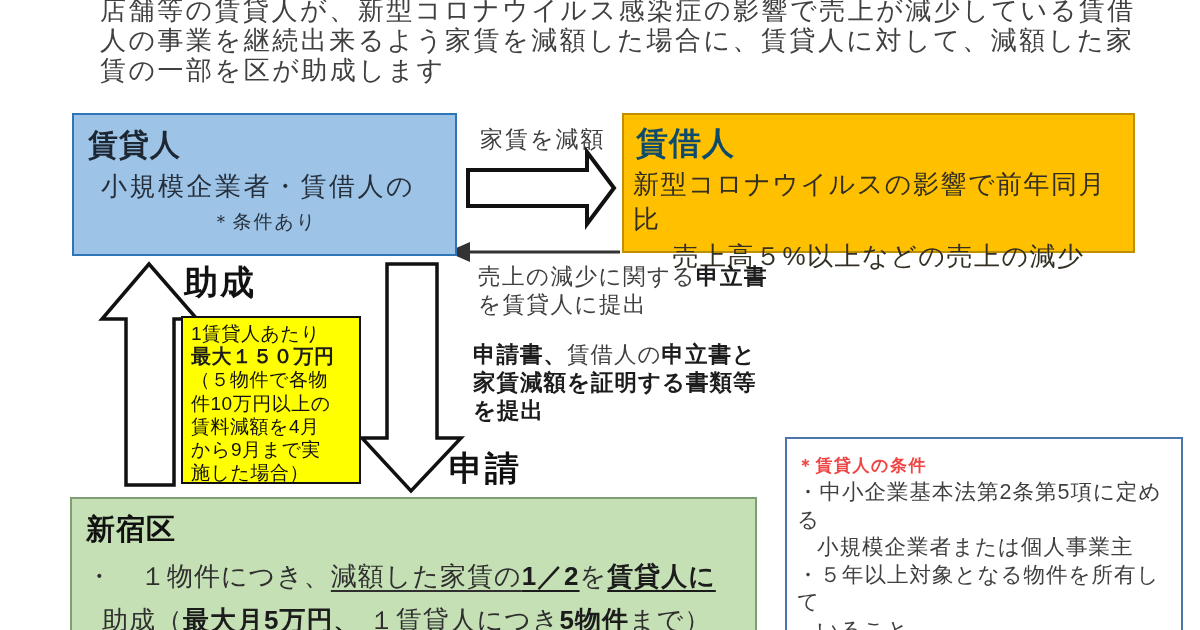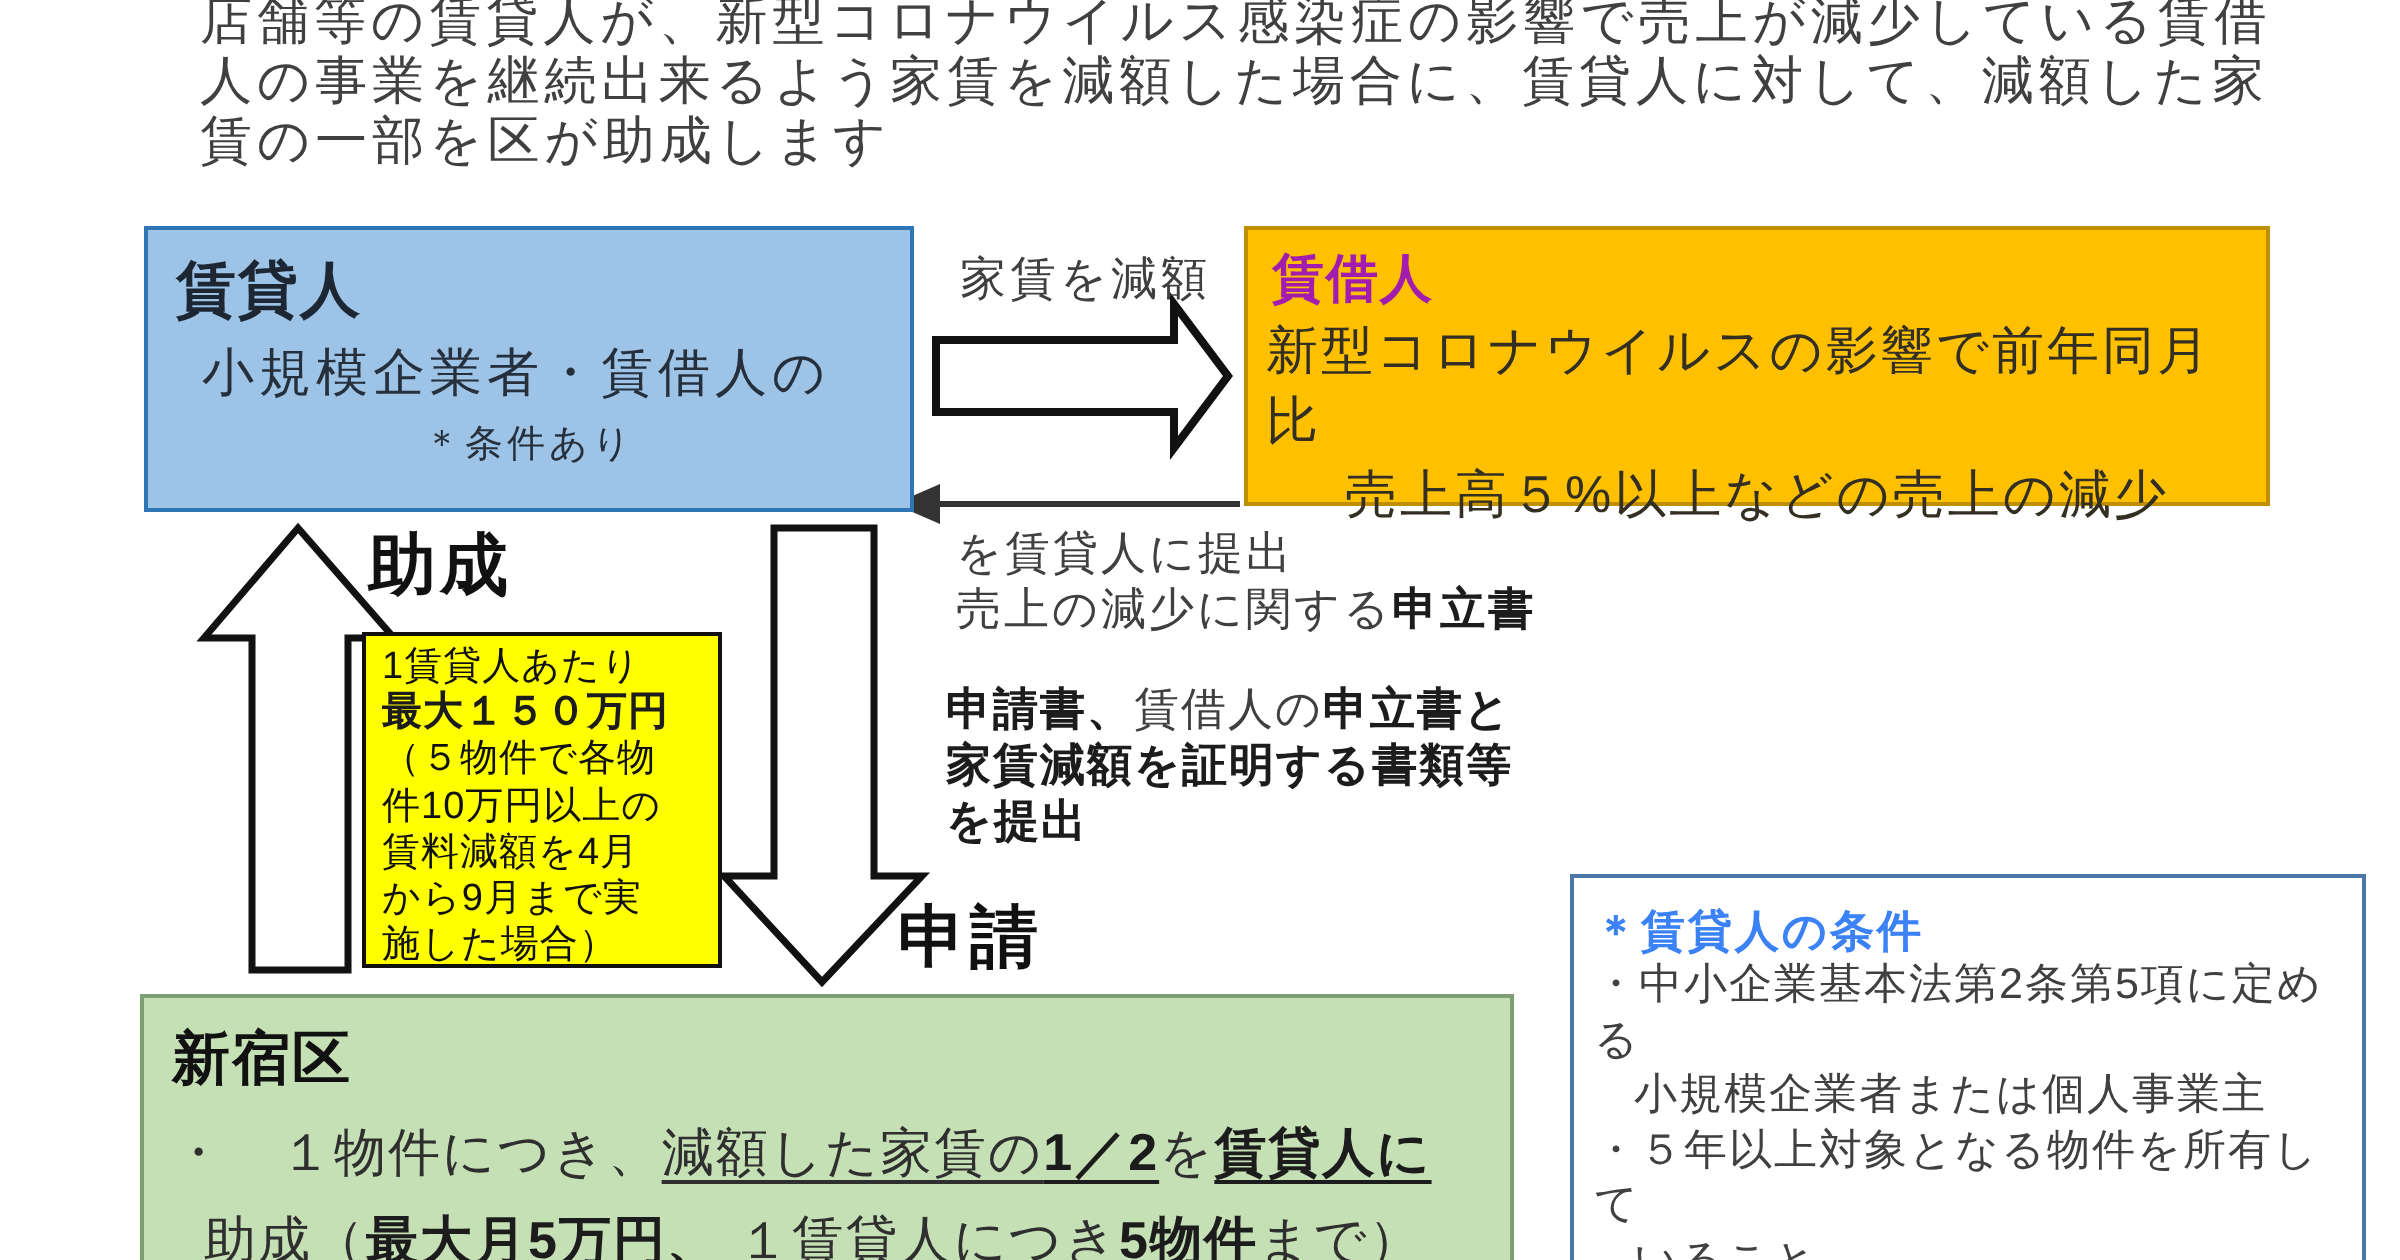--- a/index.html
+++ b/index.html
@@ -18,21 +18,21 @@
   .arrows{left:0;top:0;pointer-events:none;}
 
   
   .box{box-sizing:border-box;}
   .blue-box{left:72px;top:113px;width:385px;height:143px;background:#9dc3e6;border:2px solid #2e75b6;}
   .blue-box .t{font-size:30px;font-weight:bold;color:#1d2733;padding:10px 0 0 14px;letter-spacing:1px;}
   .blue-box .s{font-size:26px;color:#26303c;letter-spacing:2.5px;padding-left:27px;margin-top:3px;}
   .blue-box .n{font-size:19px;color:#26303c;letter-spacing:2px;text-align:center;margin-top:5px;}
 
   .orange-box{left:622px;top:113px;width:513px;height:140px;background:#ffc000;border:2px solid #bf8f00;}
-  .orange-box .t{font-size:26px;font-weight:bold;color:#a21caf;padding:7px 0 0 12px;letter-spacing:1px;}
+  .orange-box .t{font-size:32px;font-weight:bold;color:#0c4a6e;padding:7px 0 0 12px;letter-spacing:1px;}
   .orange-box .l1{font-size:26px;color:#332f22;letter-spacing:1.5px;padding-left:9px;margin-top:1px;}
   .orange-box .l2{font-size:26px;color:#332f22;letter-spacing:1.5px;text-align:center;margin-top:2px;}
 
   .rent-label{left:480px;top:124px;font-size:23px;color:#3f3f3f;letter-spacing:2px;}
 
   .report-note{left:478px;top:263px;font-size:22.5px;line-height:28px;color:#404040;letter-spacing:1.5px;}
 
   .subsidy-label{left:184px;top:260px;font-size:34px;font-weight:bold;color:#111;letter-spacing:2px;}
   .app-label{left:449px;top:446px;font-size:34px;font-weight:bold;color:#111;letter-spacing:2px;}
 
@@ -42,21 +42,21 @@
 
   .app-note{left:473px;top:341px;font-size:22.5px;line-height:28px;color:#404040;letter-spacing:1px;}
 
   .green-box{left:70px;top:497px;width:687px;height:160px;background:#c5e0b4;border:2px solid #7e9e74;}
   .green-box .t{font-size:29px;font-weight:bold;color:#111;padding:11px 0 0 14px;letter-spacing:1px;}
   .green-box .l1{font-size:26px;color:#2f2f2f;letter-spacing:1px;padding-left:14px;margin-top:9px;}
   .green-box .l2{font-size:26px;color:#2f2f2f;letter-spacing:1px;padding-left:30px;margin-top:9px;}
 
   .cond-box{left:785px;top:437px;width:398px;height:230px;background:#fff;border:2px solid #4a77a8;
     padding:13px 0 0 10px;}
-  .cond-box .t{font-size:22px;font-weight:bold;color:#3b82f6;letter-spacing:1.5px;line-height:27px;}
+  .cond-box .t{font-size:17px;font-weight:bold;color:#ef4444;letter-spacing:1.5px;line-height:27px;}
   .cond-box .i{font-size:21.5px;color:#404040;letter-spacing:1px;line-height:27.5px;}
   .cond-box .indent{padding-left:20px;}
 </style>
 </head>
 <body>
 
 <div class="page">
 
   <div class="abs intro">
     <div>店舗等の賃貸人が、新型コロナウイルス感染症の影響で売上が減少している賃借</div>
@@ -82,22 +82,22 @@
 
   <div class="abs rent-label">家賃を減額</div>
 
   <div class="abs box orange-box">
     <div class="t">賃借人</div>
     <div class="l1">新型コロナウイルスの影響で前年同月比</div>
     <div class="l2">売上高５%以上などの売上の減少</div>
   </div>
 
   <div class="abs report-note">
+    <div><span>売上の減少に関する</span><span class="b">申立書</span></div>
     <div>を賃貸人に提出</div>
-    <div><span>売上の減少に関する</span><span class="b">申立書</span></div>
   </div>
 
   <div class="abs subsidy-label">助成</div>
 
   <div class="abs box yellow-box">
     <div>1賃貸人あたり</div>
     <div class="b big">最大１５０万円</div>
     <div>（５物件で各物</div>
     <div>件10万円以上の</div>
     <div>賃料減額を4月</div>

